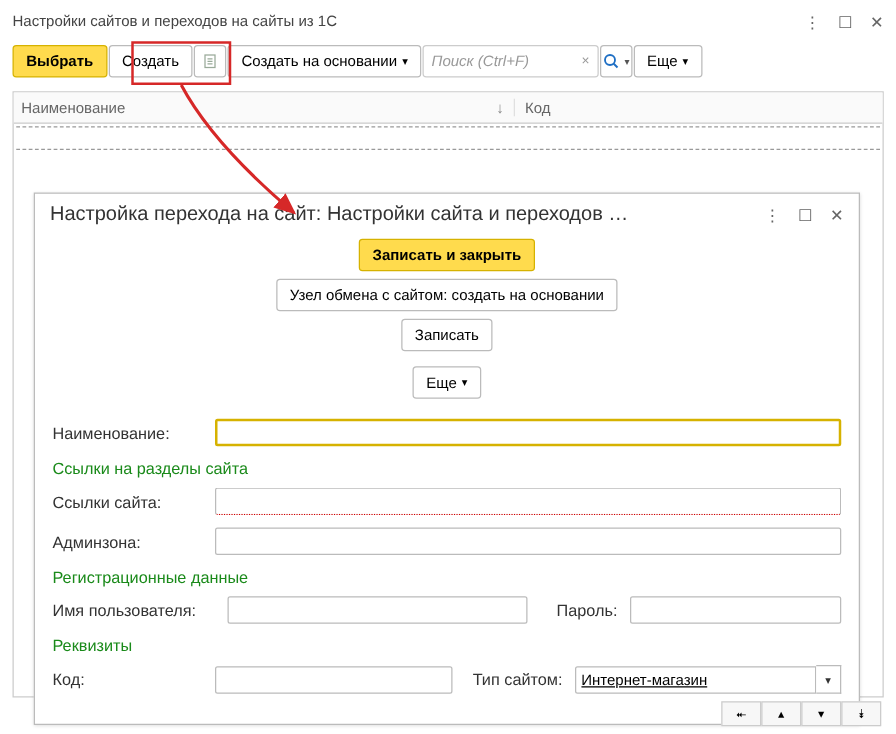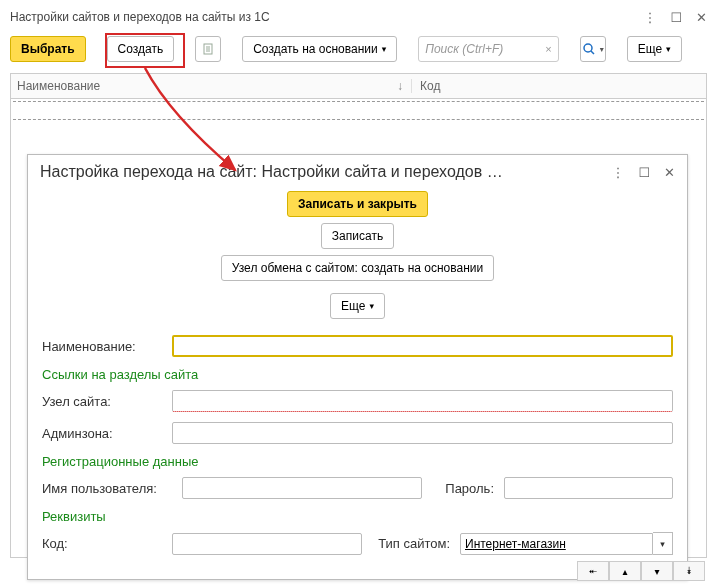--- a/index.html
+++ b/index.html
@@ -3,21 +3,21 @@
 <meta charset="utf-8">
 <style>
   * { box-sizing: border-box; margin: 0; padding: 0; font-family: Arial, sans-serif; }
   body { background: #fff; width: 717px; height: 587px; position: relative; overflow: hidden; }
   
   .titlebar { display: flex; align-items: center; padding: 6px 10px 0 10px; height: 28px; }
   .titlebar-title { font-size: 12px; color: #444; flex: 1; }
   .win-controls { display: flex; gap: 14px; align-items: center; color: #666; font-size: 13px; }
   .win-btn { cursor: pointer; }
   
-  .toolbar { display: flex; align-items: flex-start; gap: 21px; padding: 8px 10px; }
+  .toolbar { display: flex; align-items: flex-start; gap: 1px; padding: 8px 10px; }
   .btn { border: 1px solid #bbb; border-radius: 3px; background: #fff; padding: 4px 10px; font-size: 12px; cursor: pointer; display: inline-flex; align-items: center; gap: 4px; height: 26px; }
   .btn-yellow { background: #ffdb4d; border-color: #d6b200; font-weight: bold; }
   .btn-icon { width: 26px; padding: 0; justify-content: center; }
   .search-box { display: flex; align-items: center; border: 1px solid #ccc; border-radius: 3px; height: 26px; padding: 0 6px; }
   .search-input { border: none; outline: none; font-size: 12px; width: 120px; background: transparent; }
   .toolbar input::placeholder { color: #999; font-style: italic; }
   .red-box { position: absolute; border: 2px solid #d62828; left: 105px; top: 33px; width: 80px; height: 35px; pointer-events:none; }
   
   .table-area { border: 1px solid #ccc; margin: 3px 10px; height: 485px; background: #fff; position: relative; }
   .thead { display:flex; border-bottom: 1px solid #ccc; background:#fafafa; padding: 5px 6px; font-size: 12px; color:#666; }
@@ -103,36 +103,36 @@
     <div class="child-title">
       <div class="child-title-text">Настройка перехода на сайт: Настройки сайта и переходов …</div>
       <div class="win-controls">
         <span class="win-btn">⋮</span>
         <span class="win-btn">☐</span>
         <span class="win-btn">✕</span>
       </div>
     </div>
     <div class="child-toolbar">
       <button class="btn btn-yellow">Записать и закрыть</button>
+      <button class="btn">Узел обмена с сайтом: создать на основании</button>
       <button class="btn">Записать</button>
-      <button class="btn">Узел обмена с сайтом: создать на основании</button>
       <div style="flex:1"></div>
       <button class="btn">
         <span>Еще</span>
         <span style="font-size:9px;">▾</span>
       </button>
     </div>
     <div class="child-body">
       <div class="form-row">
         <div class="form-lbl">Наименование:</div>
         <input class="form-inp inp-name" value="" style="">
       </div>
       <div class="sect-header">Ссылки на разделы сайта</div>
       <div class="form-row">
-        <div class="form-lbl">Узел сайта:</div>
+        <div class="form-lbl">Ссылки сайта:</div>
         <input class="form-inp inp-addr" value="" style="">
       </div>
       <div class="form-row">
         <div class="form-lbl">Админзона:</div>
         <input class="form-inp inp-flex" value="" style="">
       </div>
       <div class="sect-header">Регистрационные данные</div>
       <div class="form-row">
         <div class="form-lbl" style="width:130px">Имя пользователя:</div>
         <input class="form-inp" style="width: 240px;" value="">

